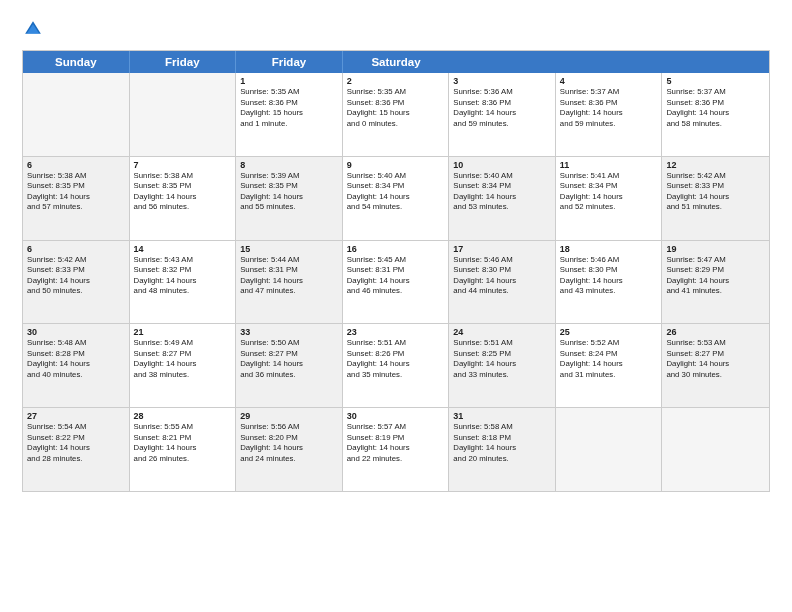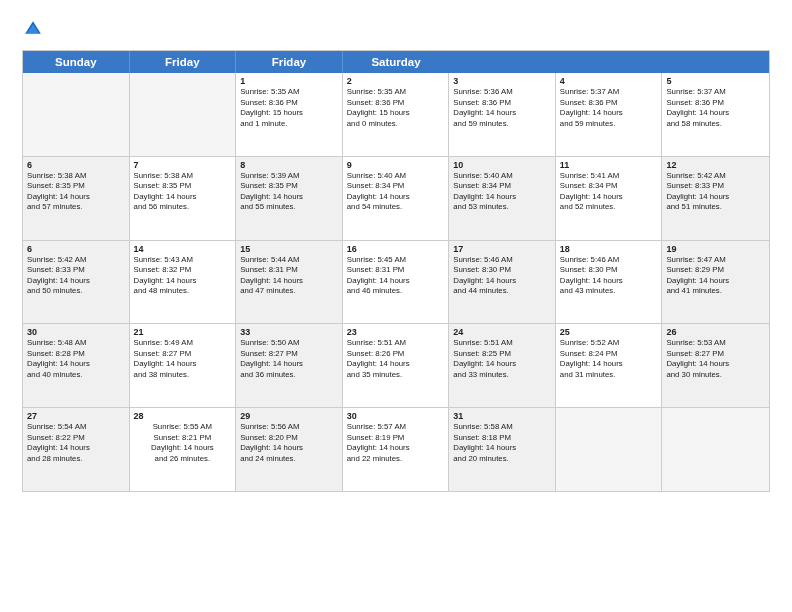--- a/index.html
+++ b/index.html
@@ -333,21 +333,21 @@
         <div class="cal-row">
           <div class="cal-cell shaded">
             <div class="day-num">27</div>
             <div class="cell-text" style="white-space: pre-line;">Sunrise: 5:54 AM
 Sunset: 8:22 PM
 Daylight: 14 hours
 and 28 minutes.</div>
           </div>
           <div class="cal-cell">
             <div class="day-num">28</div>
-            <div class="cell-text" style="white-space: pre-line; text-align: center;">Sunrise: 5:55 AM
+            <div class="cell-text" style="white-space: pre-line;">Sunrise: 5:55 AM
 Sunset: 8:21 PM
 Daylight: 14 hours
 and 26 minutes.</div>
           </div>
           <div class="cal-cell shaded">
             <div class="day-num">29</div>
             <div class="cell-text" style="white-space: pre-line;">Sunrise: 5:56 AM
 Sunset: 8:20 PM
 Daylight: 14 hours
 and 24 minutes.</div>

